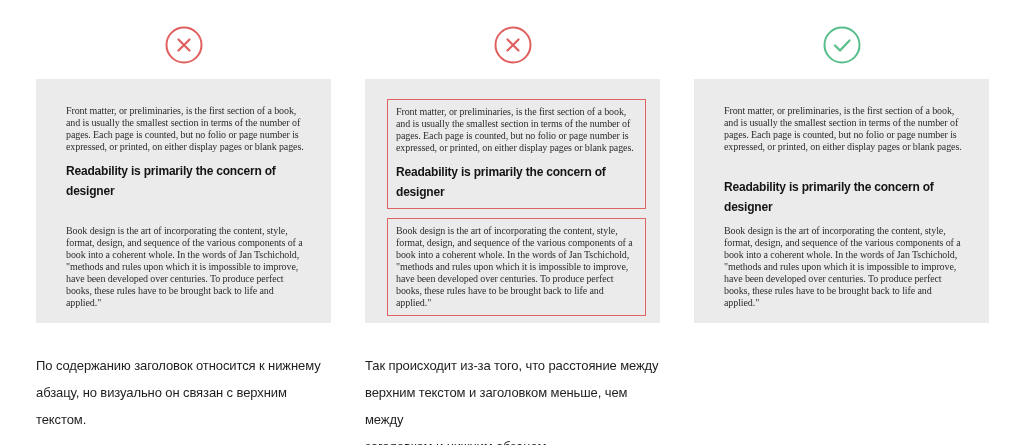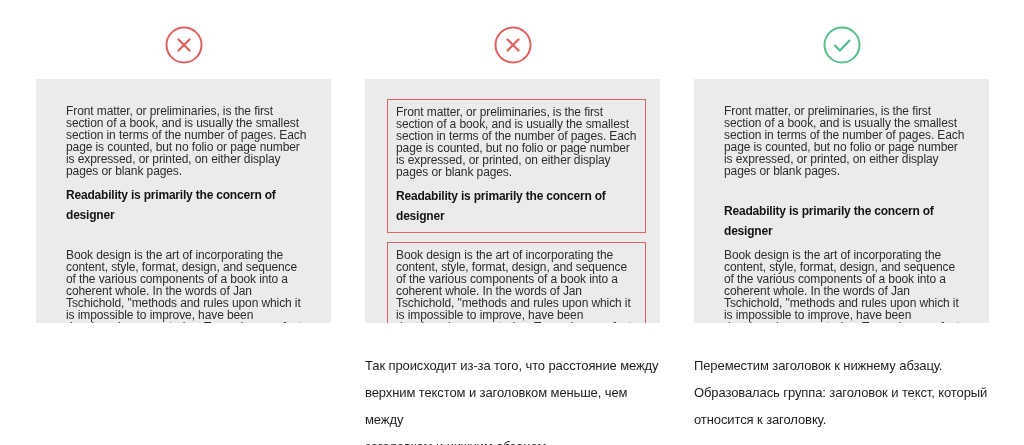--- a/index.html
+++ b/index.html
@@ -23,24 +23,25 @@
     height: 38px;
   }
   .card {
     width: 295px;
     height: 244px;
     background: #ebebeb;
     padding: 26px 22px 0 30px;
     overflow: hidden;
   }
   .body-text {
-    font-size: 12px;
+    font-size: 10px;
     line-height: 12px;
     letter-spacing: -0.1px;
     color: #2d2d2d;
+    font-family: Liberation Serif, serif;
   }
   .heading {
     font-size: 12px;
     line-height: 20px;
     font-weight: bold;
     letter-spacing: -0.2px;
     color: #141414;
   }
   .mt-sm { margin-top: 8px; }
   .mt-lg { margin-top: 24px; }
@@ -75,20 +76,22 @@
       <svg width="40" height="40" viewBox="0 0 40 40">
         <circle cx="20" cy="20" r="17.5" fill="none" stroke="#df605e" stroke-width="2"></circle>
         <path d="M14.5 14.5 L25.5 25.5 M25.5 14.5 L14.5 25.5" fill="none" stroke="#df605e" stroke-width="2.2" stroke-linecap="round"></path>
       </svg>
     </div>
     <div class="card">
       <p class="body-text">Front matter, or preliminaries, is the first section of a book, and is usually the smallest section in terms of the number of pages. Each page is counted, but no folio or page number is expressed, or printed, on either display pages or blank pages.</p>
       <h2 class="heading mt-sm">Readability is primarily the concern of designer</h2>
       <p class="body-text mt-lg">Book design is the art of incorporating the content, style, format, design, and sequence of the various components of a book into a coherent whole. In the words of Jan Tschichold, "methods and rules upon which it is impossible to improve, have been developed over centuries. To produce perfect books, these rules have to be brought back to life and applied."</p>
     </div>
+    <p class="caption">По содержанию заголовок относится к нижнему
+абзацу, но визуально он связан с верхним текстом.</p>
   </section>
 
   <section class="panel">
     <div class="icon-wrap">
       <svg width="40" height="40" viewBox="0 0 40 40">
         <circle cx="20" cy="20" r="17.5" fill="none" stroke="#df605e" stroke-width="2"></circle>
         <path d="M14.5 14.5 L25.5 25.5 M25.5 14.5 L14.5 25.5" fill="none" stroke="#df605e" stroke-width="2.2" stroke-linecap="round"></path>
       </svg>
     </div>
     <div class="card">
@@ -110,18 +113,15 @@
       <svg width="40" height="40" viewBox="0 0 40 40">
         <circle cx="20" cy="20" r="17.5" fill="none" stroke="#57be8c" stroke-width="2"></circle>
         <path d="M13 20.5 L18 25.5 L27.5 15.5" fill="none" stroke="#57be8c" stroke-width="2.2" stroke-linecap="round" stroke-linejoin="round"></path>
       </svg>
     </div>
     <div class="card">
       <p class="body-text">Front matter, or preliminaries, is the first section of a book, and is usually the smallest section in terms of the number of pages. Each page is counted, but no folio or page number is expressed, or printed, on either display pages or blank pages.</p>
       <h2 class="heading mt-lg">Readability is primarily the concern of designer</h2>
       <p class="body-text mt-sm">Book design is the art of incorporating the content, style, format, design, and sequence of the various components of a book into a coherent whole. In the words of Jan Tschichold, "methods and rules upon which it is impossible to improve, have been developed over centuries. To produce perfect books, these rules have to be brought back to life and applied."</p>
     </div>
-    <p class="caption">Переместим заголовок к нижнему абзацу.
-Образовалась группа: заголовок и текст, который
-относится к заголовку.</p>
   </section>
 
 </div>
 
 </body></html>

